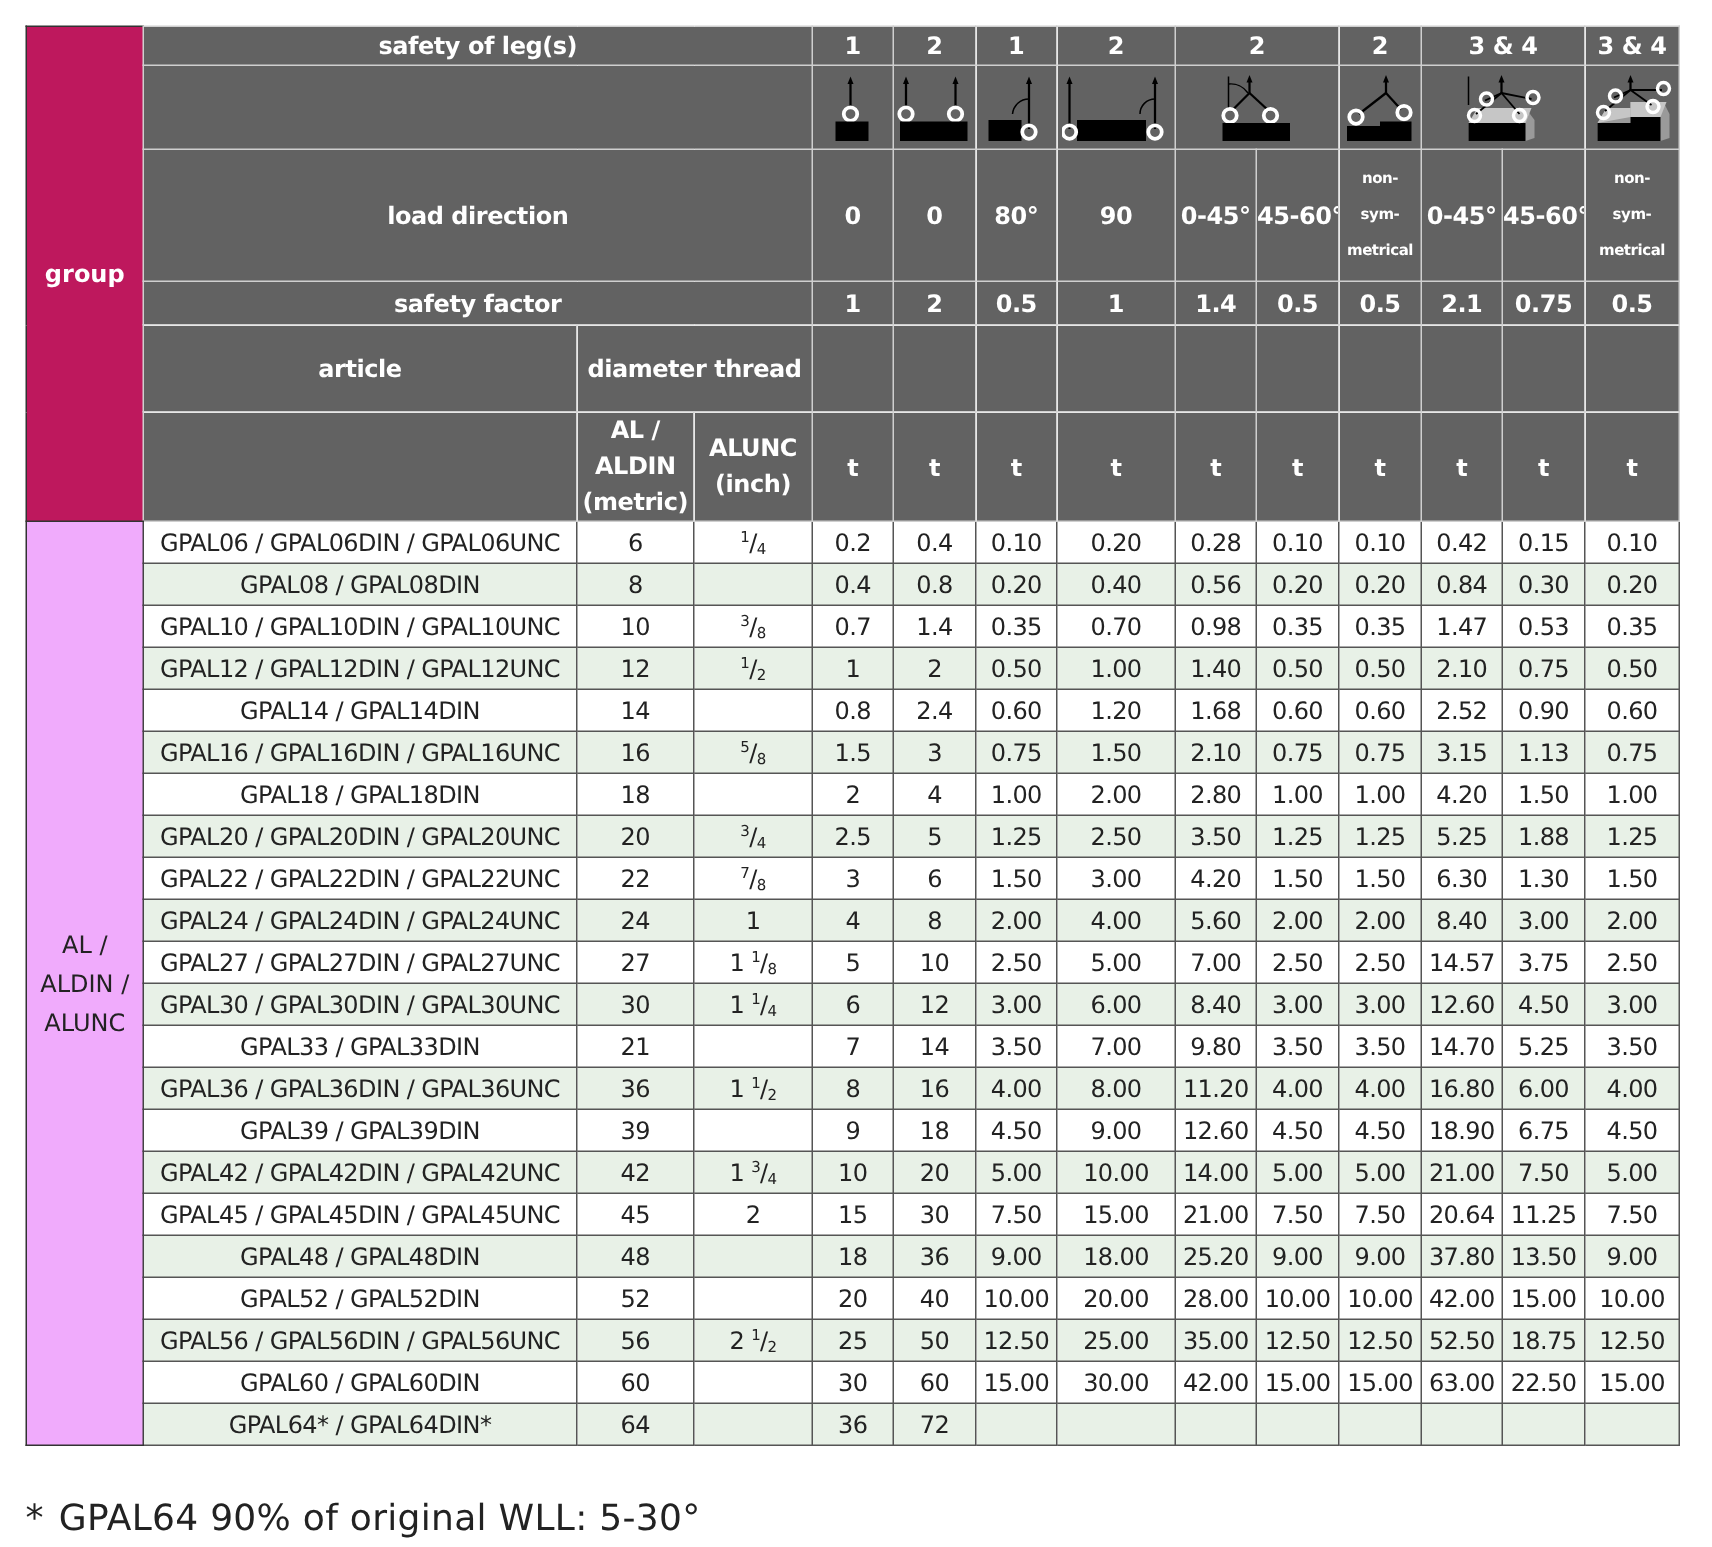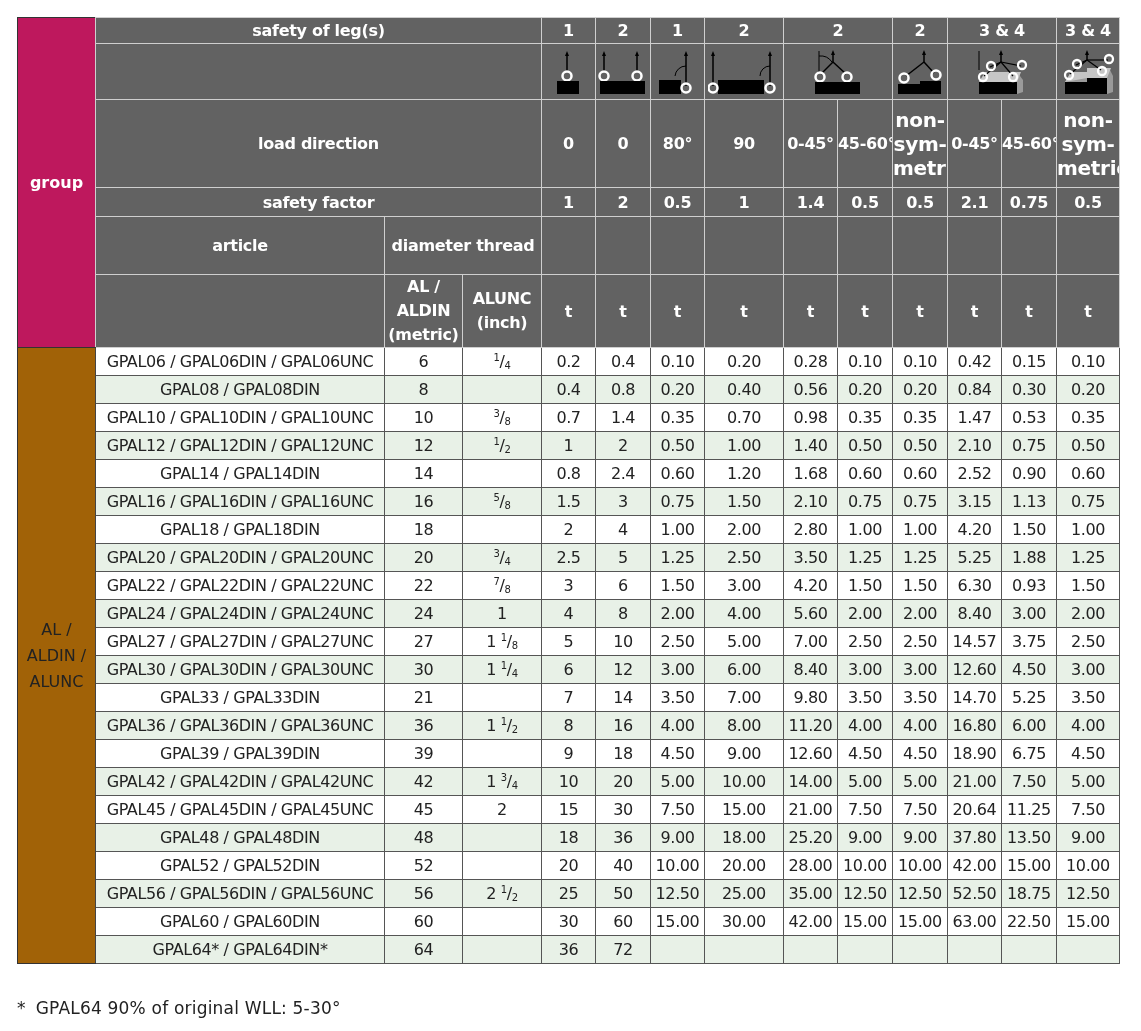--- a/index.html
+++ b/index.html
@@ -7,32 +7,32 @@
   table.wll {
     position: absolute; left: 17px; top: 17px;
     border-collapse: collapse; table-layout: fixed;
     width: 1103px;
   }
   table.wll td, table.wll th {
     padding: 0; text-align: center; vertical-align: middle;
     overflow: hidden; white-space: nowrap;
   }
   .h { background: #626262; color: #ffffff; font-weight: bold; font-size: 16px; border: 1.5px solid #cfcfcf; letter-spacing: -0.3px; }
-  .h.small { font-size: 20px; line-height: 24px; white-space: normal; }
+  .h.small { font-size: 10px; line-height: 24px; white-space: normal; }
   .h.lh { line-height: 24px; white-space: normal; }
   .grp { background: #be185d; color: #fff; font-weight: bold; font-size: 16px; border: 1.5px solid #333; border-right: 1.5px solid #cfcfcf; }
-  .grp-body { background: #a16207; color: #222; font-size: 16px; line-height: 26px; border-left: 1.5px solid #333; border-right: 1.5px solid #444; border-bottom: 1.5px solid #333; white-space: normal; }
+  .grp-body { background: #f0abfc; color: #222; font-size: 16px; line-height: 26px; border-left: 1.5px solid #333; border-right: 1.5px solid #444; border-bottom: 1.5px solid #333; white-space: normal; }
   .d { color: #222; font-size: 16px; border: 1.2px solid #555; height: 27px; letter-spacing: -0.4px; }
   tr.alt .d { background: #e8f1e7; }
   tr.plain .d { background: #ffffff; }
   .frac sup { font-size: 10px; vertical-align: 6px; }
   .frac sub { font-size: 10px; vertical-align: -2px; }
   .frac .sl { font-size: 16px; }
   .icon { display: block; margin: 0 auto; }
-  .footnote { position: absolute; left: 17px; top: 998px; font-size: 17px; color: #222; letter-spacing: 0.2px; }
+  .footnote { position: absolute; left: 17px; top: 998px; font-size: 24px; color: #222; letter-spacing: 0.2px; }
   .footnote .star { margin-right: 10px; }
 </style>
 </head>
 <body>
 
 <table class="wll">
   <colgroup>
     <col style="width:78px">
     <col style="width:289px">
     <col style="width:78px">
@@ -361,21 +361,21 @@
         <td class="d">22</td>
         <td class="d frac"><span></span><sup>7</sup><span class="sl">/</span><sub>8</sub></td>
         <td class="d">3</td>
         <td class="d">6</td>
         <td class="d">1.50</td>
         <td class="d">3.00</td>
         <td class="d">4.20</td>
         <td class="d">1.50</td>
         <td class="d">1.50</td>
         <td class="d">6.30</td>
-        <td class="d">0.93</td>
+        <td class="d">1.30</td>
         <td class="d">1.50</td>
       </tr>
       <tr class="alt">
         <td class="d">GPAL24 / GPAL24DIN / GPAL24UNC</td>
         <td class="d">24</td>
         <td class="d frac"><span>1</span></td>
         <td class="d">4</td>
         <td class="d">8</td>
         <td class="d">2.00</td>
         <td class="d">4.00</td>

